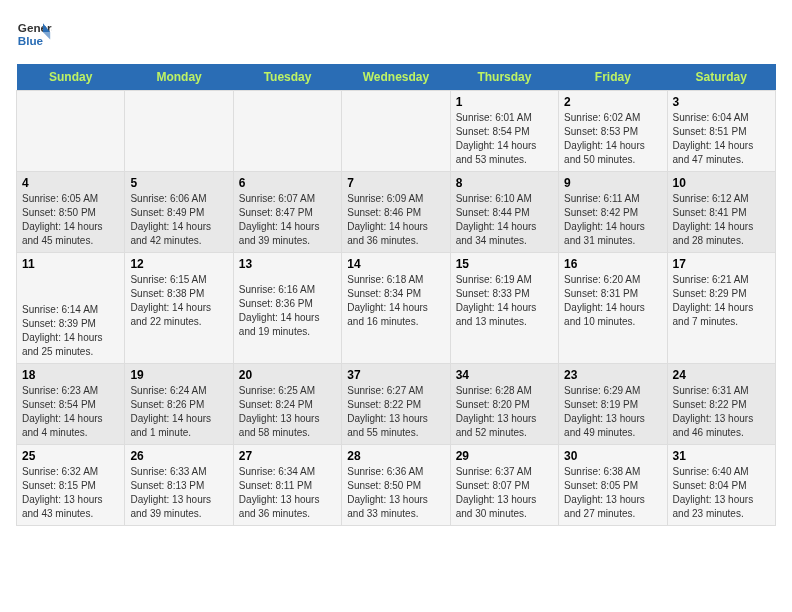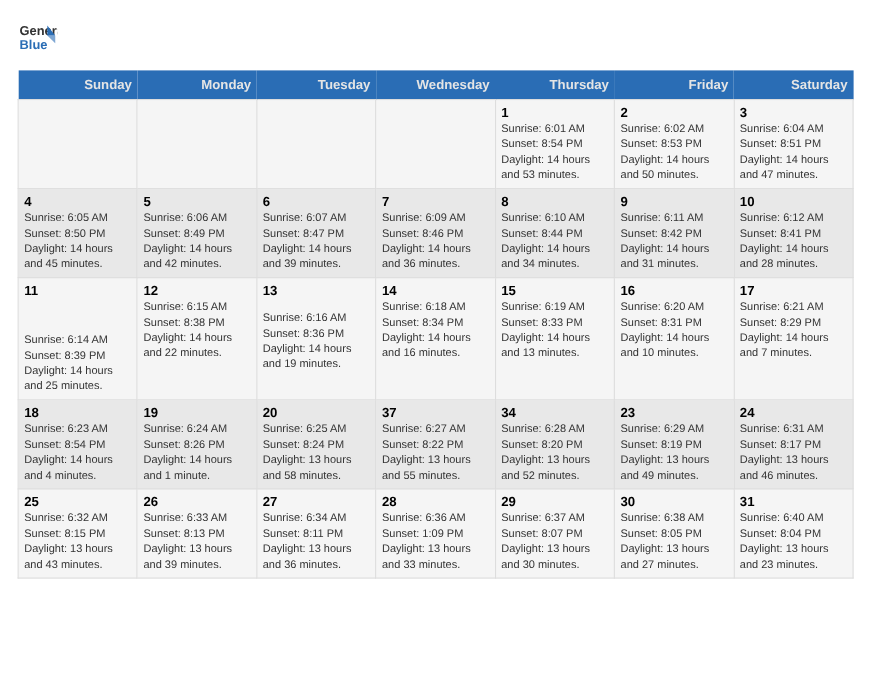--- a/index.html
+++ b/index.html
@@ -37,22 +37,22 @@
       font-size: 16px;
       color: #555;
     }
     table {
       width: 100%;
       border-collapse: collapse;
       font-size: 11px;
     }
     thead tr th {
       background-color: #2a6db5;
-      color: #e5e5e5;
-      text-align: right;
+      color: #bef264;
+      text-align: center;
       padding: 6px 5px;
       font-size: 12px;
       font-weight: bold;
     }
     tbody tr td {
       border: 1px solid #ddd;
       vertical-align: top;
       padding: 4px 5px;
       width: calc(100% / 7);
       min-height: 80px;
@@ -281,21 +281,21 @@
         <td>
           <span class="day-num">23</span>
           <div class="day-info" style="white-space: pre-line;">Sunrise: 6:29 AM
 Sunset: 8:19 PM
 Daylight: 13 hours
 and 49 minutes.</div>
         </td>
         <td>
           <span class="day-num">24</span>
           <div class="day-info" style="white-space: pre-line;">Sunrise: 6:31 AM
-Sunset: 8:17 PM
+Sunset: 8:22 PM
 Daylight: 13 hours
 and 46 minutes.</div>
         </td>
       </tr>
       <tr>
         <td>
           <span class="day-num">25</span>
           <div class="day-info" style="white-space: pre-line;">Sunrise: 6:32 AM
 Sunset: 8:15 PM
 Daylight: 13 hours
@@ -311,21 +311,21 @@
         <td>
           <span class="day-num">27</span>
           <div class="day-info" style="white-space: pre-line;">Sunrise: 6:34 AM
 Sunset: 8:11 PM
 Daylight: 13 hours
 and 36 minutes.</div>
         </td>
         <td>
           <span class="day-num">28</span>
           <div class="day-info" style="white-space: pre-line;">Sunrise: 6:36 AM
-Sunset: 1:09 PM
+Sunset: 8:50 PM
 Daylight: 13 hours
 and 33 minutes.</div>
         </td>
         <td>
           <span class="day-num">29</span>
           <div class="day-info" style="white-space: pre-line;">Sunrise: 6:37 AM
 Sunset: 8:07 PM
 Daylight: 13 hours
 and 30 minutes.</div>
         </td>

